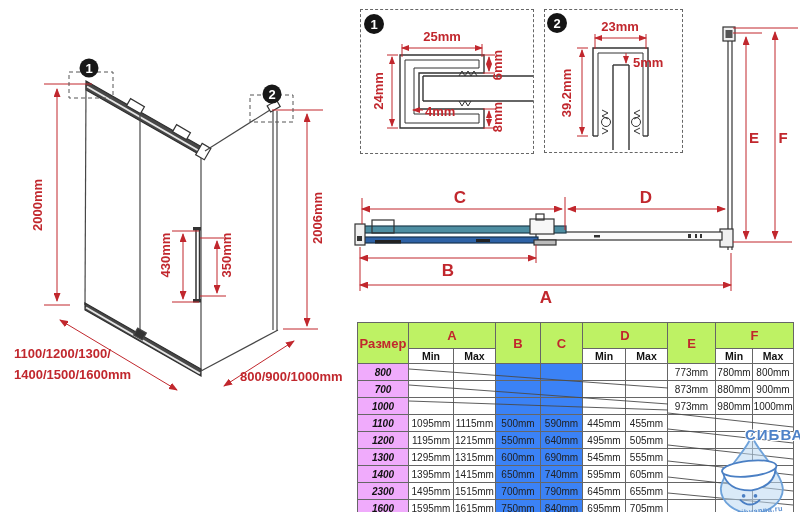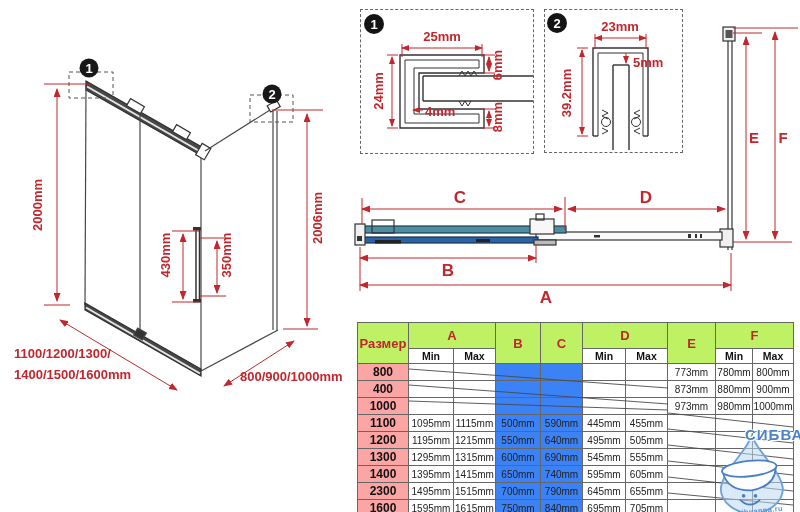--- a/index.html
+++ b/index.html
@@ -16,21 +16,21 @@
   .table-wrap{position:absolute;left:357px;top:322px;width:438px;}
   table.sizes{border-collapse:collapse;table-layout:fixed;width:436px;}
   table.sizes th,table.sizes td{border:1px solid #666;padding:0;margin:0;
       text-align:center;vertical-align:middle;overflow:hidden;white-space:nowrap;}
   table.sizes{border:1.5px solid #444;}
   thead tr.r1 th{height:25px;font-size:13px;font-weight:bold;color:#c1272d;background:#bef264;}
   thead tr.r2 th{height:14px;font-size:10.5px;font-weight:bold;color:#111;background:#fff;}
   th.size-h{font-size:10px;font-weight:normal;color:#333;background:#e7e7e7;}
   th.mshade{background:#efefef;}
   tbody td{height:16px;font-size:10px;color:#222;background:#fff;}
-  tbody td.size-cell{font-weight:bold;font-size:12px;background:#fca5a5;color:#111;}
+  tbody td.size-cell{font-weight:bold;font-size:10px;background:#f0abfc;color:#111;font-style:italic;}
   tbody td.shade{background:#3b82f6;}
   .strike{position:absolute;pointer-events:none;}
   
   .watermark{position:absolute;left:694px;top:426px;width:106px;height:86px;
       pointer-events:none;z-index:6;}
   .brand{position:absolute;left:3px;top:0;font-size:15px;font-weight:bold;
       letter-spacing:1px;color:#4e82c8;
       text-shadow:0 0 2px #fff,0 0 2px #fff,1px 1px 0 #fff,-1px -1px 0 #fff;margin-left:48px;}
 </style>
 </head>
@@ -284,21 +284,21 @@
           <td></td>
           <td class="shade"></td>
           <td class="shade"></td>
           <td></td>
           <td></td>
           <td>773mm</td>
           <td>780mm</td>
           <td>800mm</td>
         </tr>
         <tr>
-          <td class="size-cell">400</td>
+          <td class="size-cell">700</td>
           <td></td>
           <td></td>
           <td class="shade"></td>
           <td class="shade"></td>
           <td></td>
           <td></td>
           <td>873mm</td>
           <td>880mm</td>
           <td>900mm</td>
         </tr>

